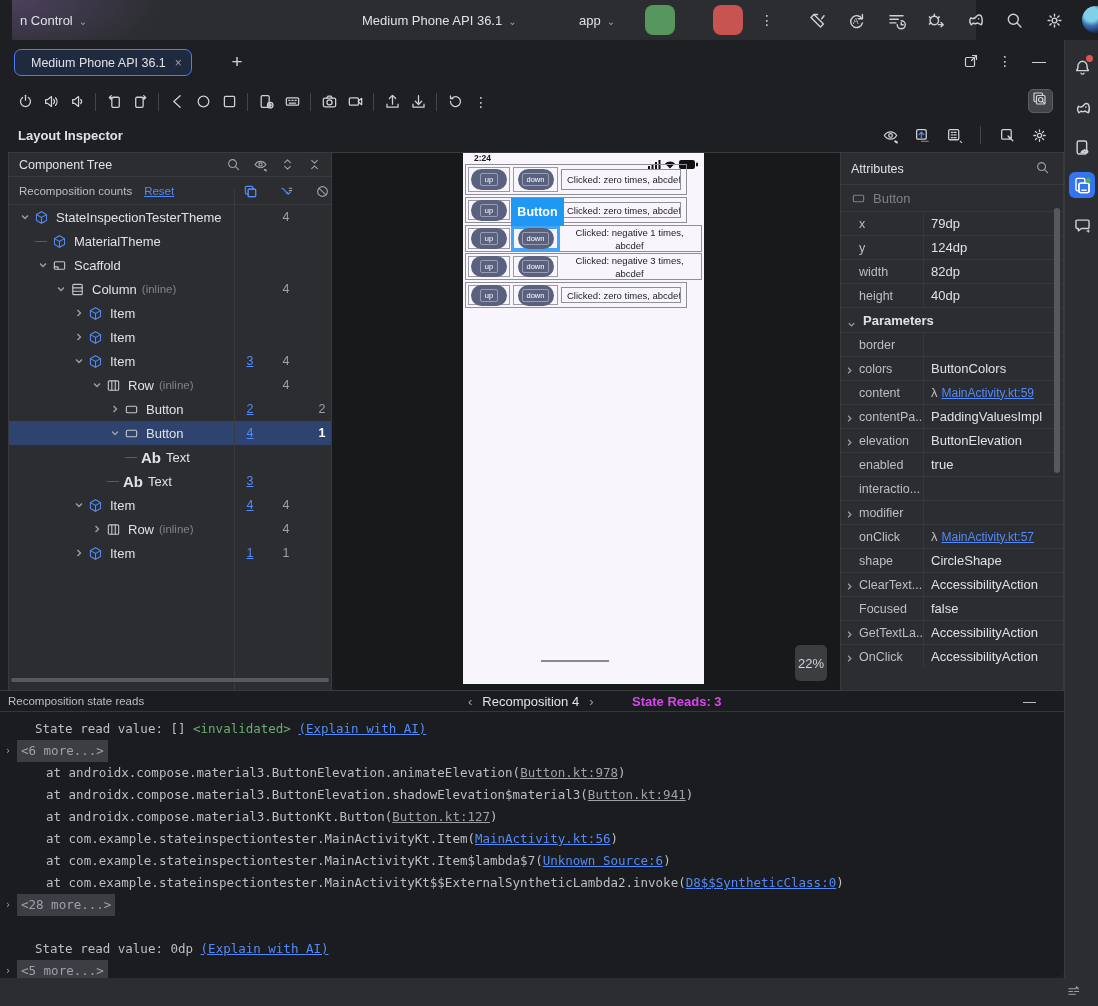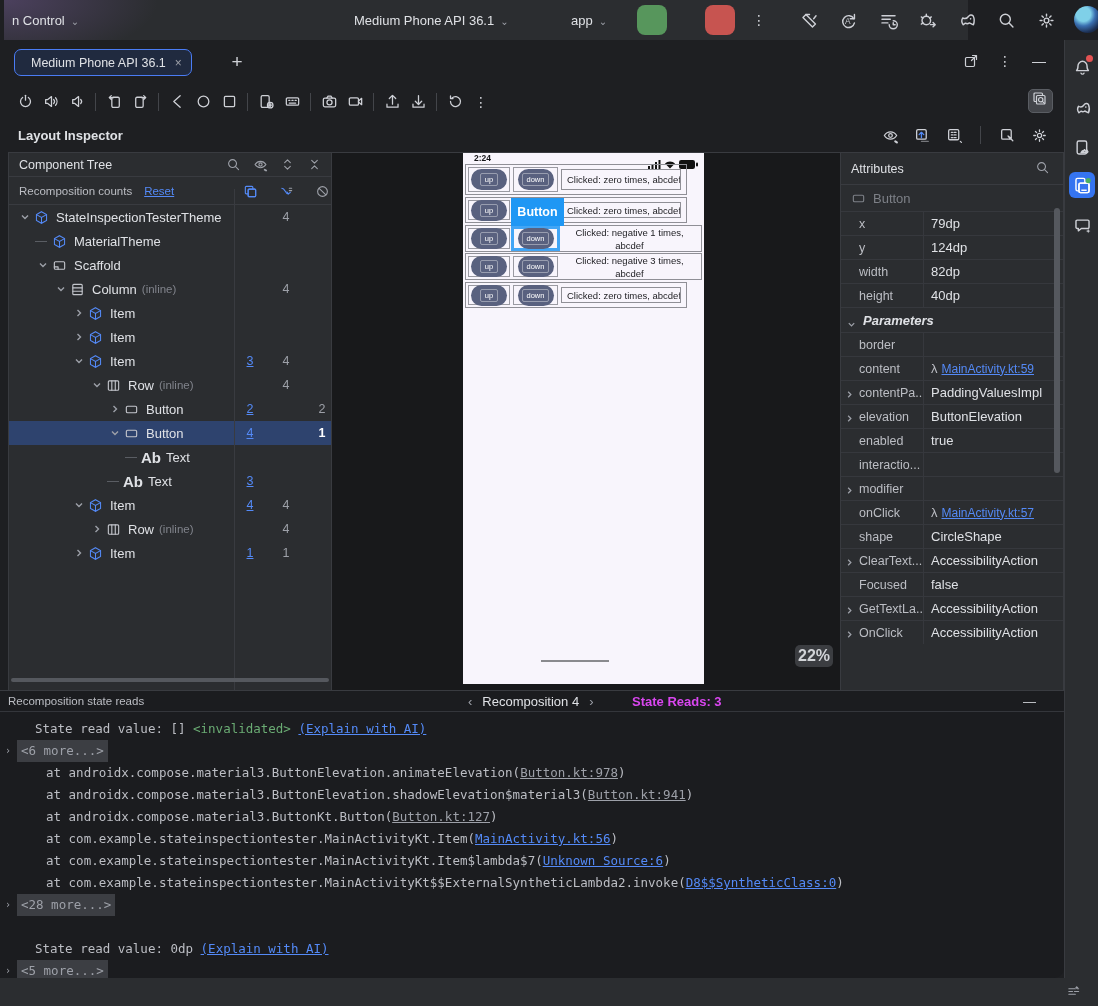--- a/index.html
+++ b/index.html
@@ -1,21 +1,21 @@
 <!DOCTYPE html>
 <html><head>
 <meta charset="utf-8">
 <style>
   * { margin:0; padding:0; box-sizing:border-box; }
   html,body { background:#101114; }
   body { font-family:"Liberation Sans","DejaVu Sans",sans-serif; color:#bcbec4; }
   .app { position:relative; width:1098px; height:1006px; background:#1e1f22; overflow:hidden; }
 
   
-  .titlebar { position:absolute; left:4px; top:0; width:964px; height:40px;
+  .titlebar { position:absolute; left:12px; top:0; width:964px; height:40px;
     background:radial-gradient(220px 90px at 0 0, rgba(128,96,168,.38), rgba(128,96,168,0) 70%), #2b2d30;
     display:flex; align-items:center; }
   .widget { display:flex; align-items:center; gap:6px; color:#dfe1e5; font-size:13px; padding:0 6px; }
   .chev { color:#9da0a8; font-size:10px; transform:translateY(1px); }
   .vcs { position:absolute; left:2px; }
   .dev-sel { position:absolute; left:338px; }
   .runcfg { position:absolute; left:555px; }
   .sqbtn { position:absolute; top:5px; width:30px; height:30px; border-radius:8px; display:flex; align-items:center; justify-content:center; }
   .run-btn { left:633px; background:#57965c; color:#fff; }
   .stop-btn { left:701px; background:#c75450; color:#fff; }
@@ -75,22 +75,22 @@
   .ticon.ab { font-size:15px; font-weight:700; color:#dfe1e5; width:auto; margin-right:5px; }
   .tsuffix { color:#80838b; font-size:11.5px; margin-left:5px; }
   .cnum { position:absolute; top:0; width:30px; height:24px; display:flex; align-items:center; justify-content:center; font-size:12.5px; }
   .cnum.l1 { left:226px; } .cnum.l2 { left:262px; } .cnum.l3 { left:298px; }
   .cnum.link { color:#548af7; text-decoration:underline; }
   .cnum.gray { color:#9da0a8; }
   .cnum.bold { color:#fff; font-weight:700; }
   .tree-scroll { position:absolute; left:2px; right:2px; bottom:8px; height:4px; background:#55585e; border-radius:2px; }
 
   .device-area { position:absolute; left:332px; top:152px; width:508px; height:538px; background:#18191b; border-top:1px solid #393b40; }
-  .zoom-badge { position:absolute; left:463px; top:492px; min-width:28px; height:22px; padding:0 3px; background:#3b3d41; border-radius:5px;
-    color:#d2d4d8; font-size:16px; display:flex; align-items:center; justify-content:center;font-weight:bold; }
+  .zoom-badge { position:absolute; left:463px; top:492px; min-width:28px; height:36px; padding:0 3px; background:#3b3d41; border-radius:5px;
+    color:#d2d4d8; font-size:13px; display:flex; align-items:center; justify-content:center; }
 
   
   .phone { position:absolute; left:131px; top:0; width:241px; height:531px; background:#f8f5fc; color:#151518; }
   .statusbar { position:absolute; left:0; top:0; width:100%; height:13px; display:flex; align-items:flex-start; }
   .sb-time { font-size:8.5px; font-weight:700; margin-left:11px; }
   .sb-icons { position:absolute; right:6px; top:2px; display:flex; align-items:center; gap:3px; }
   .prow { position:absolute; border:1px solid #8f8f96; background:transparent;text-align:center; }
   .pcell { position:absolute; top:2px; bottom:2px; border:1px solid #9a9aa2; display:flex; align-items:center; justify-content:center; }
   .pill { min-width:36px; height:21px; background:#59617f; border-radius:11px; color:#fff; font-size:7.5px;
     display:flex; align-items:center; justify-content:center; }
@@ -112,21 +112,21 @@
   .comp-row svg { width:15px; height:15px; }
   .arow { position:relative; height:24px; display:flex; align-items:center; border-top:1px solid #36383d; font-size:12.5px; }
   .arow .k { width:82px; flex:none; padding-left:18px; color:#bcbec4; white-space:nowrap; overflow:hidden; }
   .arow .kchev { position:absolute; left:4px; top:7px; width:10px; height:10px; color:#9da0a8; }
   .arow .kchev svg { width:9px; height:9px; }
   .arow .v { flex:1; border-left:1px solid #36383d; align-self:stretch; display:flex; align-items:center; padding-left:7px; color:#dfe1e5; font-size:13px; white-space:nowrap; overflow:hidden; }
   .arow .v .lam { color:#bcbec4; margin-right:4px; }
   .arow .v a { color:#548af7; text-decoration:underline; font-size:12px; }
   .sect-row { height:25px; display:flex; align-items:center; gap:6px; padding-left:6px; border-top:1px solid #36383d; }
   .sect-row .sc { width:10px; height:10px; color:#9da0a8; } .sect-row svg { width:9px; height:9px; }
-  .sect-row .t { font-size:13px; font-weight:700; color:#dfe1e5;font-style:italic; }
+  .sect-row .t { font-size:13px; font-weight:700; color:#dfe1e5; }
   .attr-scroll { position:absolute; right:3px; top:55px; width:6px; height:265px; background:#55585e; border-radius:3px; }
 
   
   .bottom-panel { position:absolute; left:0; top:690px; width:1064px; height:288px; background:#1b1c1f; border-top:1px solid #393b40; border-bottom-right-radius:10px; }
   .bp-head { position:relative; height:21px; border-bottom:1px solid #34363b; display:flex; align-items:center; }
   .bp-title { font-size:11.5px; color:#bcbec4; padding-left:8px; }
   .bp-nav { position:absolute; left:468px; display:flex; align-items:center; gap:10px; color:#dfe1e5; font-size:13px; }
   .bp-nav .ar { color:#9da0a8; font-size:13px; }
   .bp-reads { position:absolute; left:632px; font-size:13px; font-weight:700; color:#d946ef; }
   .bp-min { position:absolute; right:28px; color:#ced0d6; font-size:13px; }
@@ -849,20 +849,27 @@
           <span class="sc"><svg viewBox="0 0 10 10" fill="none" stroke="currentColor" stroke-width="1.4">
               <path d="M2 3.5 5 6.5l3-3"></path>
             </svg></span>
           <span class="t">Parameters</span>
         </div>
         <div class="arow">
           <span class="k">border</span>
           <span class="v"></span>
         </div>
         <div class="arow">
+          <span class="kchev"><svg viewBox="0 0 10 10" fill="none" stroke="currentColor" stroke-width="1.4">
+              <path d="M3.5 2 6.5 5l-3 3"></path>
+            </svg></span>
+          <span class="k">colors</span>
+          <span class="v">ButtonColors</span>
+        </div>
+        <div class="arow">
           <span class="k">content</span>
           <span class="v">
             <span class="lam">λ</span>
             <a>MainActivity.kt:59</a>
           </span>
         </div>
         <div class="arow">
           <span class="kchev"><svg viewBox="0 0 10 10" fill="none" stroke="currentColor" stroke-width="1.4">
               <path d="M3.5 2 6.5 5l-3 3"></path>
             </svg></span>

